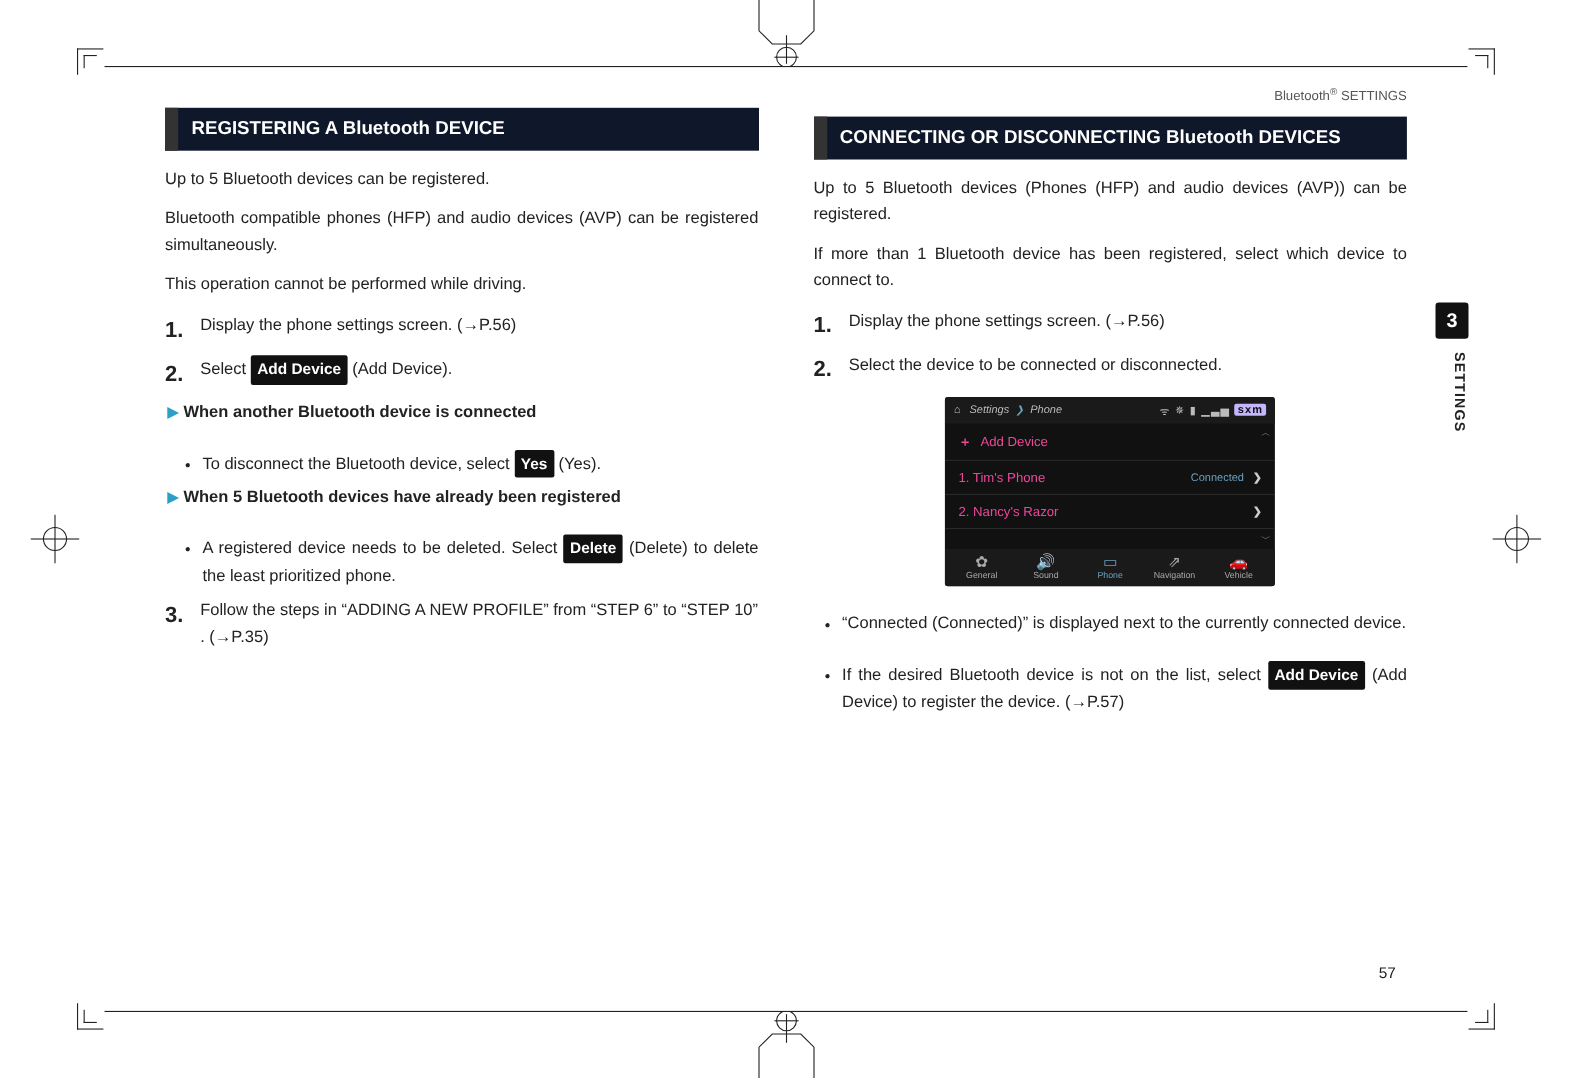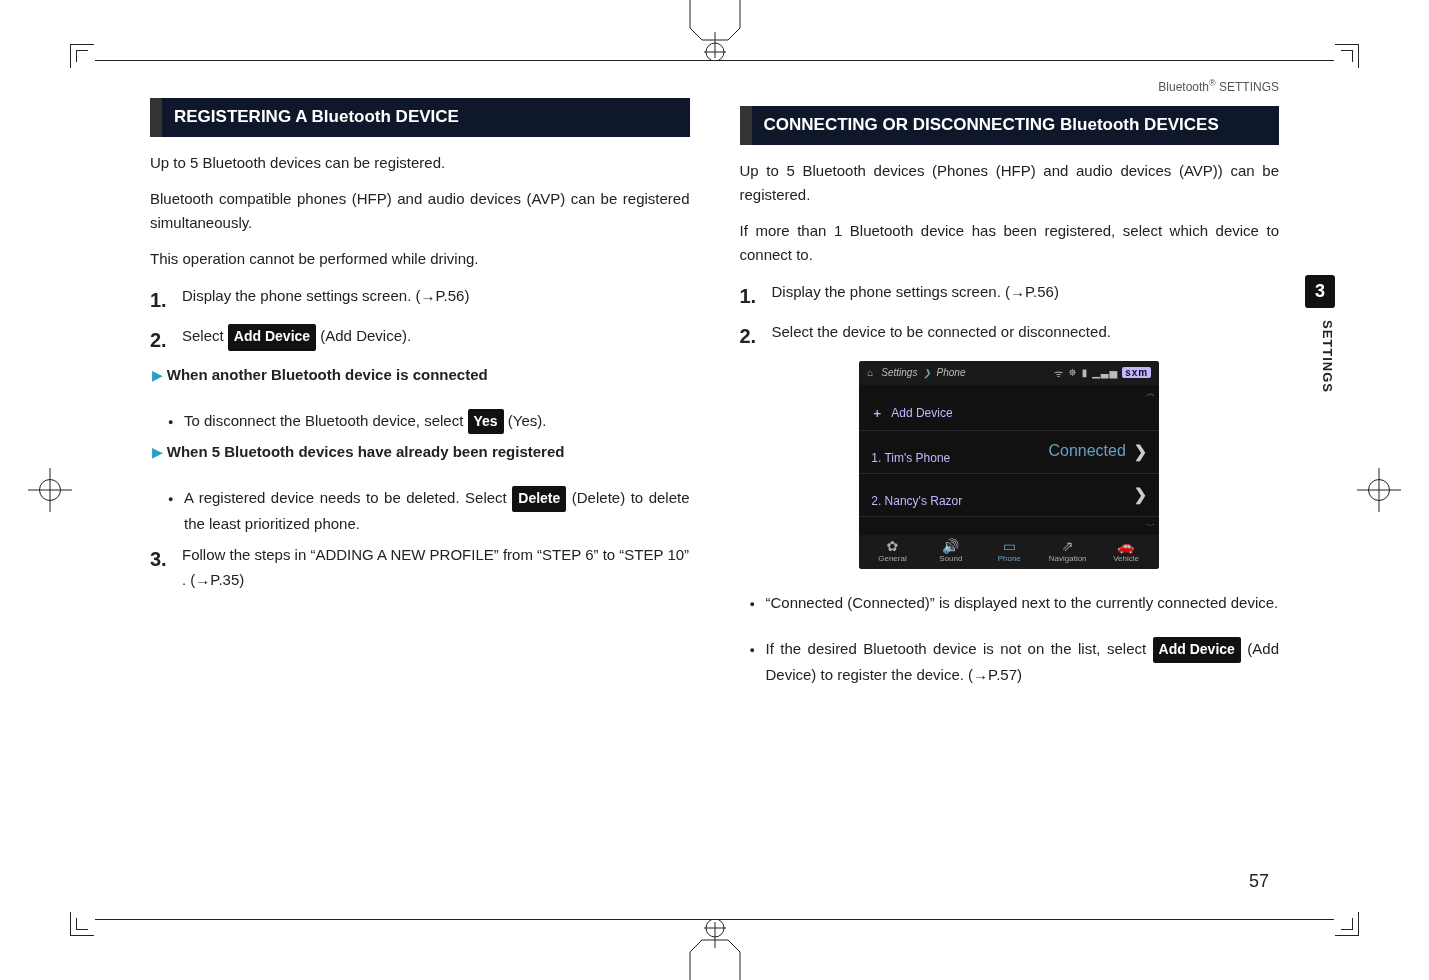--- a/index.html
+++ b/index.html
@@ -90,32 +90,32 @@
     right: 94px;
     top: 275px;
     width: 30px;
   }
   .tab-chip {
     background: #111; color:#fff; text-align:center; font-weight:bold;
     font-size:18px; padding:6px 0; border-radius:3px;
   }
   .vtext { writing-mode: vertical-rl; font-weight:bold; font-size:13px; margin-top:12px; letter-spacing:1px; text-align:center; width:100%; }
 
-  .page-num { position:absolute; bottom:88px; right:160px; font-size:18px; }
+  .page-num { position:absolute; bottom:88px; right:160px; font-size:14px; }
 
   .screenshot {
     width: 300px; margin: 8px auto 12px auto; background:#111; color:#eee;
     border-radius:3px; font-size:11px; overflow:hidden;
   }
   .screenshot .topbar { display:flex; align-items:center; padding:5px 8px; background:#1a1a1a; color:#bbb; font-size:10px; gap:8px;}
   .screenshot .topbar .crumb { flex:1;font-style:italic; }
   .screenshot .topbar .status { letter-spacing:1px; display:flex; gap:4px; align-items:center;}
   .screenshot .row { display:flex; align-items:center; justify-content:space-between; padding:8px 12px; border-bottom:1px solid #2a2a2a; font-size:12px;}
-  .screenshot .row .lbl { color:#c4b5fd;margin-top:12px; }
-  .screenshot .row .meta { color:#6aa0c0; font-size:16px; display:flex; align-items:flex-start; gap:8px;}
+  .screenshot .row .lbl { color:#ec4899; }
+  .screenshot .row .meta { color:#6aa0c0; font-size:10px; display:flex; align-items:flex-end; gap:8px;}
   .screenshot .row .chev { color:#ccc; font-weight:bold;}
   .screenshot .addrow .plus { font-weight:bold; margin-right:8px; }
   .screenshot .tabs { display:flex; justify-content:space-around; padding:4px 4px 6px 4px; background:#1a1a1a; }
   .screenshot .tabs .t { text-align:center; color:#aaa; font-size:8px; flex:1;}
   .screenshot .tabs .t.active { color:#6aa0c0; }
   .screenshot .tabs .t .ic { font-size:14px; display:block; line-height:1.1;}
   .screenshot .list { position:relative; }
   .screenshot .list .scroll-up, .screenshot .list .scroll-dn {
     position:absolute; right:4px; color:#6aa0c0; font-size:9px;
   }

